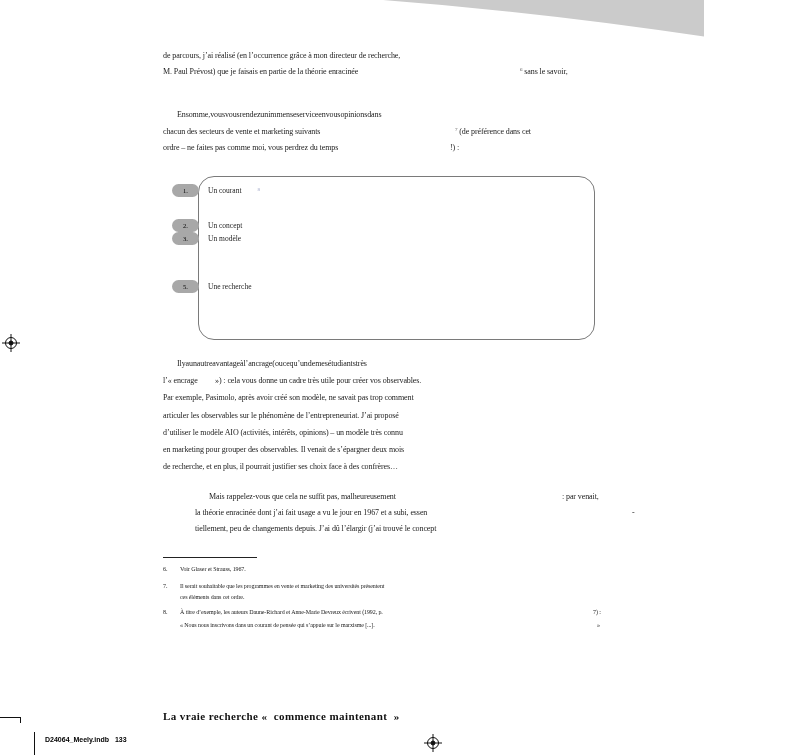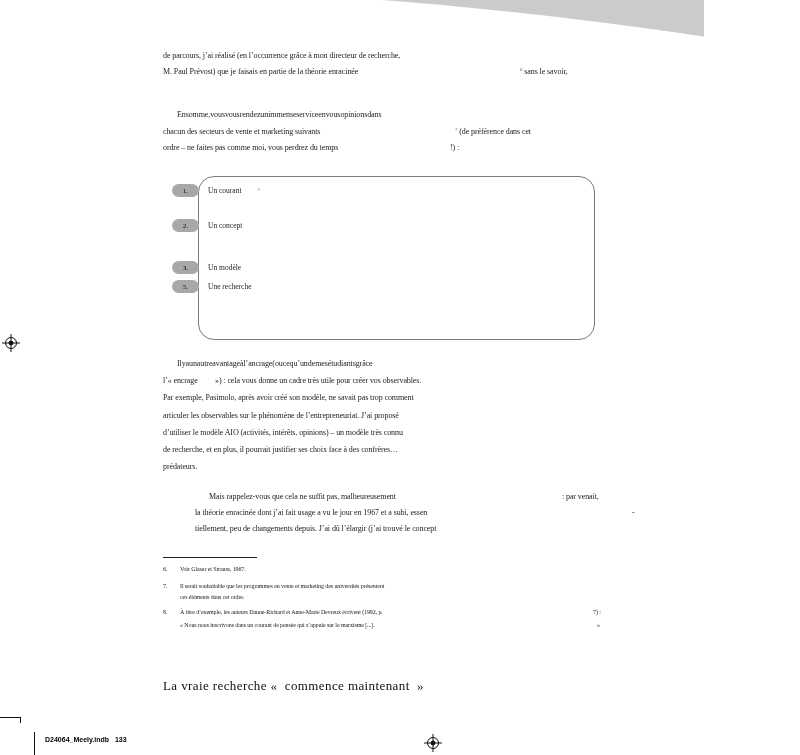--- a/index.html
+++ b/index.html
@@ -24,38 +24,38 @@
   .p4-L1 .rfrag{left:367px}
   .p4-L2 .rfrag{left:437px}
   .fn8-L1 .rfrag{left:413px}
   .fn8-L2 .rfrag{left:417px}
   
   #listbox{position:absolute;left:198px;top:176px;width:395px;height:162px;
            border:1px solid #7a7a7a;border-radius:16px;}
   .list-row{position:absolute;left:0;height:14px;width:100%;}
   .list-row:nth-child(1){top:7px}
   .list-row:nth-child(2){top:42px}
-  .list-row:nth-child(3){top:84px}
+  .list-row:nth-child(3){top:55px}
   .list-row:nth-child(4){top:103px}
   .list-row:nth-child(5){top:132px}
   .pill{position:absolute;left:-27px;top:0;width:27px;height:13px;background:#a8a8a8;
         border-radius:7px;display:flex;align-items:center;justify-content:center;
         font-size:6.5px;color:#000;}
   .list-label{position:absolute;left:9px;top:2px;font-size:7.5px;white-space:pre;}
   .list-sup{font-size:5px;position:relative;top:-2px;color:#98a0c4;margin-left:16px;}
   
   .rule{position:absolute;left:163px;top:557px;width:94px;height:1px;background:#222;}
   .footnote{position:absolute;left:163px;width:440px;font-size:6px;letter-spacing:-0.1px;color:#222;}
   #fn6{top:564px;line-height:11px;}
   #fn7{top:581px;line-height:11px;}
   #fn8{top:606px;line-height:13px;}
   .fn-num{position:absolute;left:0;top:0;}
   .fn-lines{margin-left:17px;}
   
-  #running-footer{position:absolute;left:163px;top:678px;font-size:13px;font-weight:normal;
+  #running-footer{position:absolute;left:163px;top:710px;font-size:11px;font-weight:bold;
                   letter-spacing:0.4px;white-space:pre;color:#111;}
   #page-number{position:absolute;left:771px;top:653px;font-size:10px;font-weight:bold;color:#000;}
   #slug{position:absolute;left:45px;top:736px;font-family:"Liberation Sans",sans-serif;
         font-size:7px;font-weight:bold;white-space:pre;color:#000;}
   #date{position:absolute;left:757px;top:736px;font-family:"Liberation Sans",sans-serif;
         font-size:7px;font-weight:bold;color:#000;}
 </style>
 </head>
 <body>
 
@@ -133,28 +133,28 @@
         <span>autre</span>
         <span>avantage</span>
         <span>à</span>
         <span>l’ancrage</span>
         <span>(ou</span>
         <span>ce</span>
         <span>qu’un</span>
         <span>de</span>
         <span>mes</span>
         <span>étudiants</span>
-        <span>grâce</span>
+        <span>très</span>
       </div>
       <div class="line p3-L2"><span>l’« encrage</span><span class="rfrag">») : cela vous donne un cadre très utile pour créer vos observables.</span></div>
       <div class="line p3-L3">Par exemple, Pasimolo, après avoir créé son modèle, ne savait pas trop comment</div>
       <div class="line p3-L4">articuler les observables sur le phénomène de l’entrepreneuriat. J’ai proposé</div>
       <div class="line p3-L5">d’utiliser le modèle AIO (activités, intérêts, opinions) – un modèle très connu</div>
+      <div class="line p3-L6">en marketing pour grouper des observables. Il venait de s’épargner deux mois</div>
       <div class="line p3-L7">de recherche, et en plus, il pourrait justifier ses choix face à des confrères…</div>
-      <div class="line p3-L8">prédateurs.</div>
     </div>
   <div id="p4" class="col">
       <div class="line p4-L1 indent"><span>Mais rappelez-vous que cela ne suffit pas, malheureusement</span><span class="rfrag">: par venait,</span></div>
       <div class="line p4-L2"><span>la théorie enracinée dont j’ai fait usage a vu le jour en 1967 et a subi, essen</span><span class="rfrag">-</span></div>
       <div class="line p4-L3">tiellement, peu de changements depuis. J’ai dû l’élargir (j’ai trouvé le concept</div>
     </div>
 
   <div class="rule"></div>
   <div id="fn6" class="footnote">
     <span class="fn-num">6.</span>

